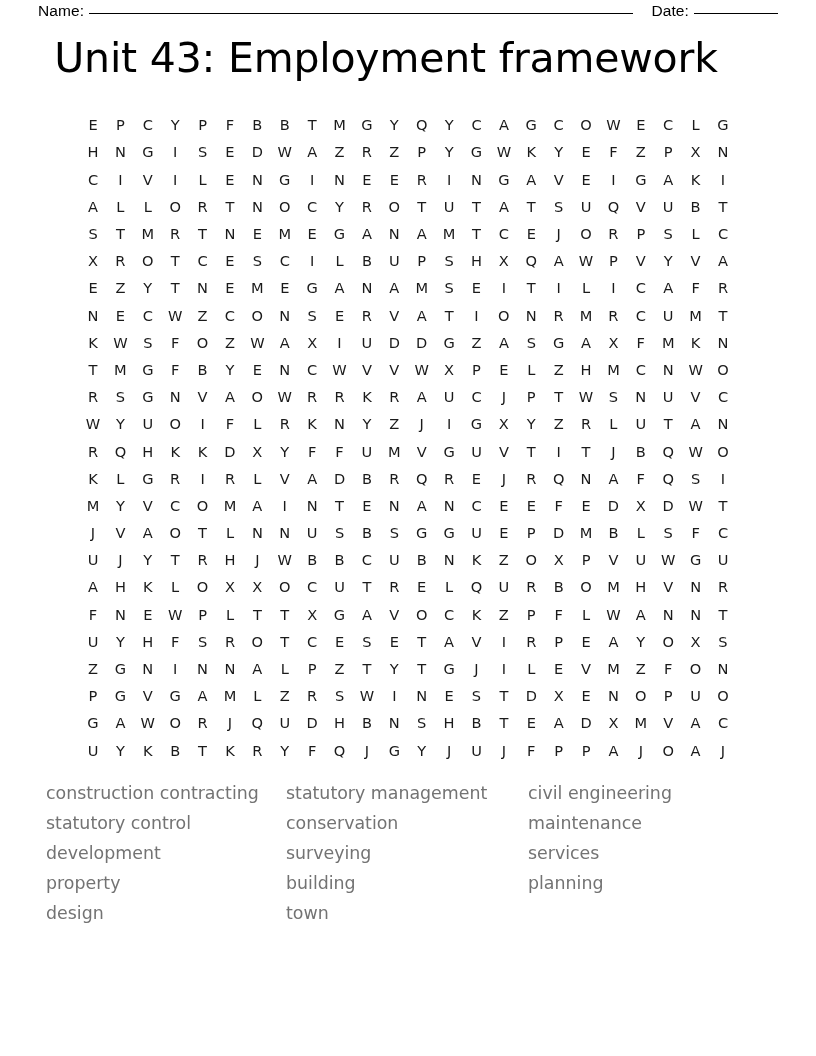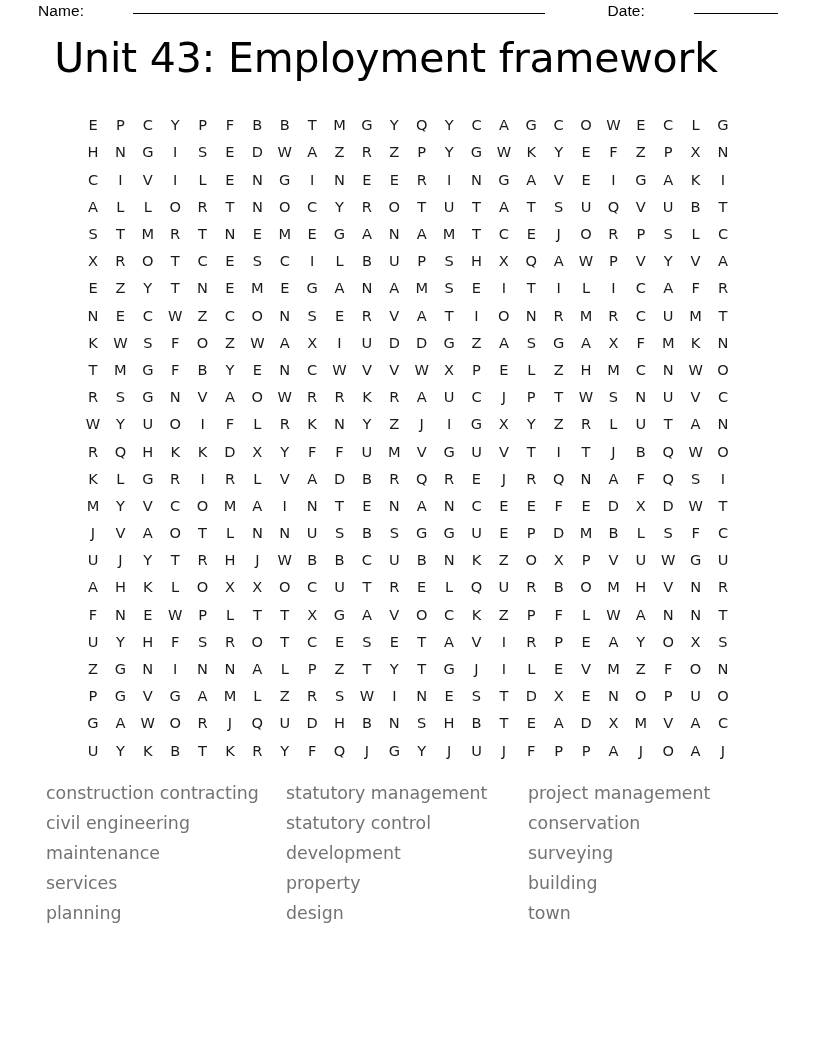--- a/index.html
+++ b/index.html
@@ -20,21 +20,20 @@
   .name-date-row {
     position: absolute;
     top: 2px;
     left: 38px;
     right: 38px;
     height: 22px;
     display: flex;
     align-items: baseline;
     font-size: 15.5px;
     white-space: nowrap;
-    gap: 44px;
   }
   .nd-label {
     font-size: 15.5px;
     letter-spacing: 0.1px;
   }
   .nd-rule {
     display: inline-block;
     border-bottom: 1px solid #000;
     position: relative;
     top: -2px;
@@ -748,21 +747,20 @@
           <td>A</td>
           <td>J</td>
         </tr>
       </tbody>
   </table>
 </div>
 
 <div class="word-list" id="word-list">
     <div class="word-item">construction contracting</div>
     <div class="word-item">statutory management</div>
-    <div class="word-item">project management</div>
     <div class="word-item">civil engineering</div>
     <div class="word-item">statutory control</div>
     <div class="word-item">conservation</div>
     <div class="word-item">maintenance</div>
     <div class="word-item">development</div>
     <div class="word-item">surveying</div>
     <div class="word-item">services</div>
     <div class="word-item">property</div>
     <div class="word-item">building</div>
     <div class="word-item">planning</div>

